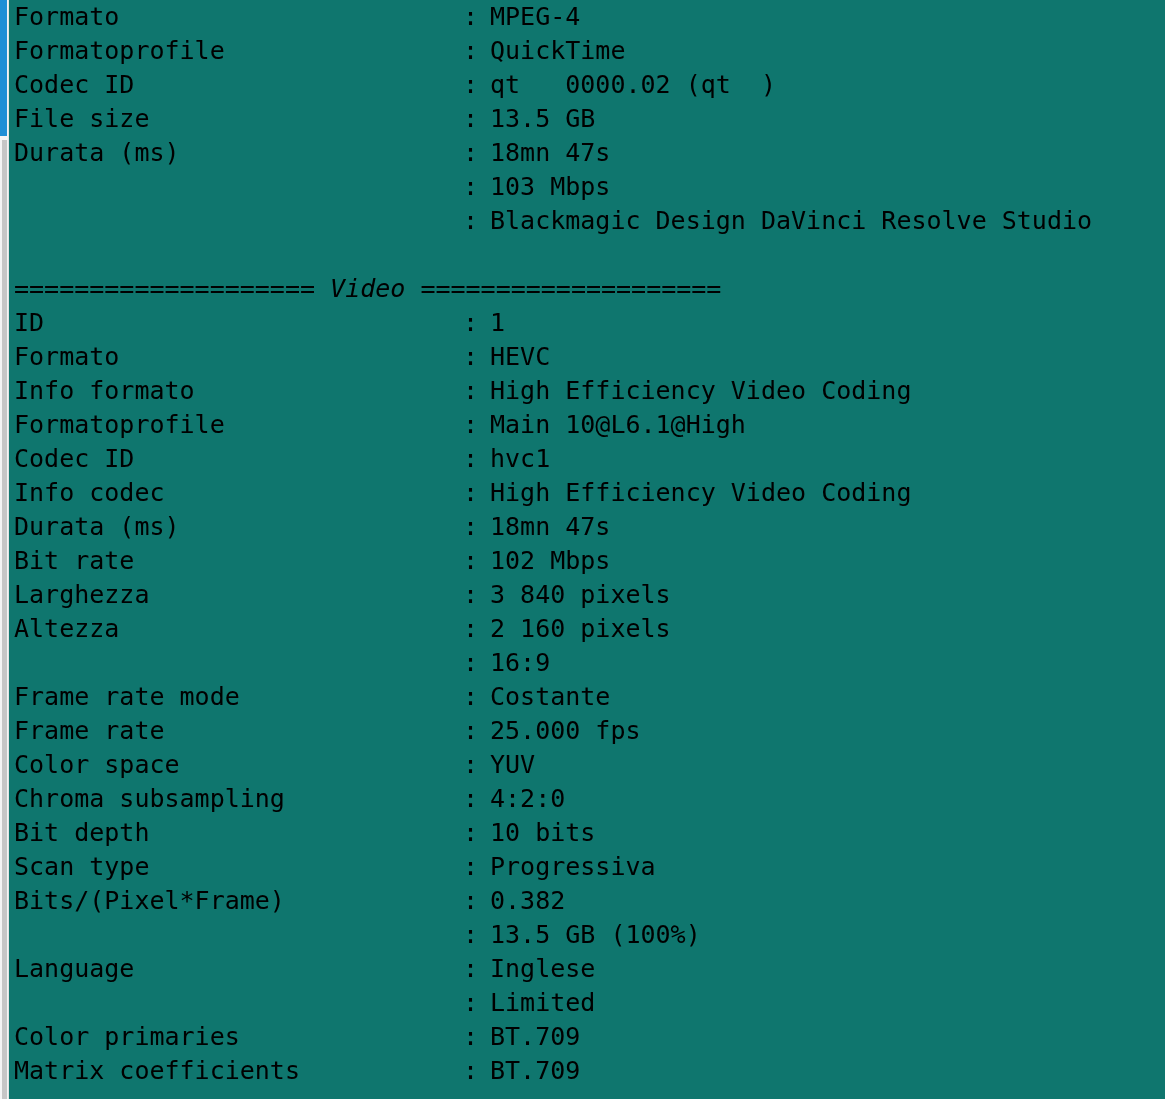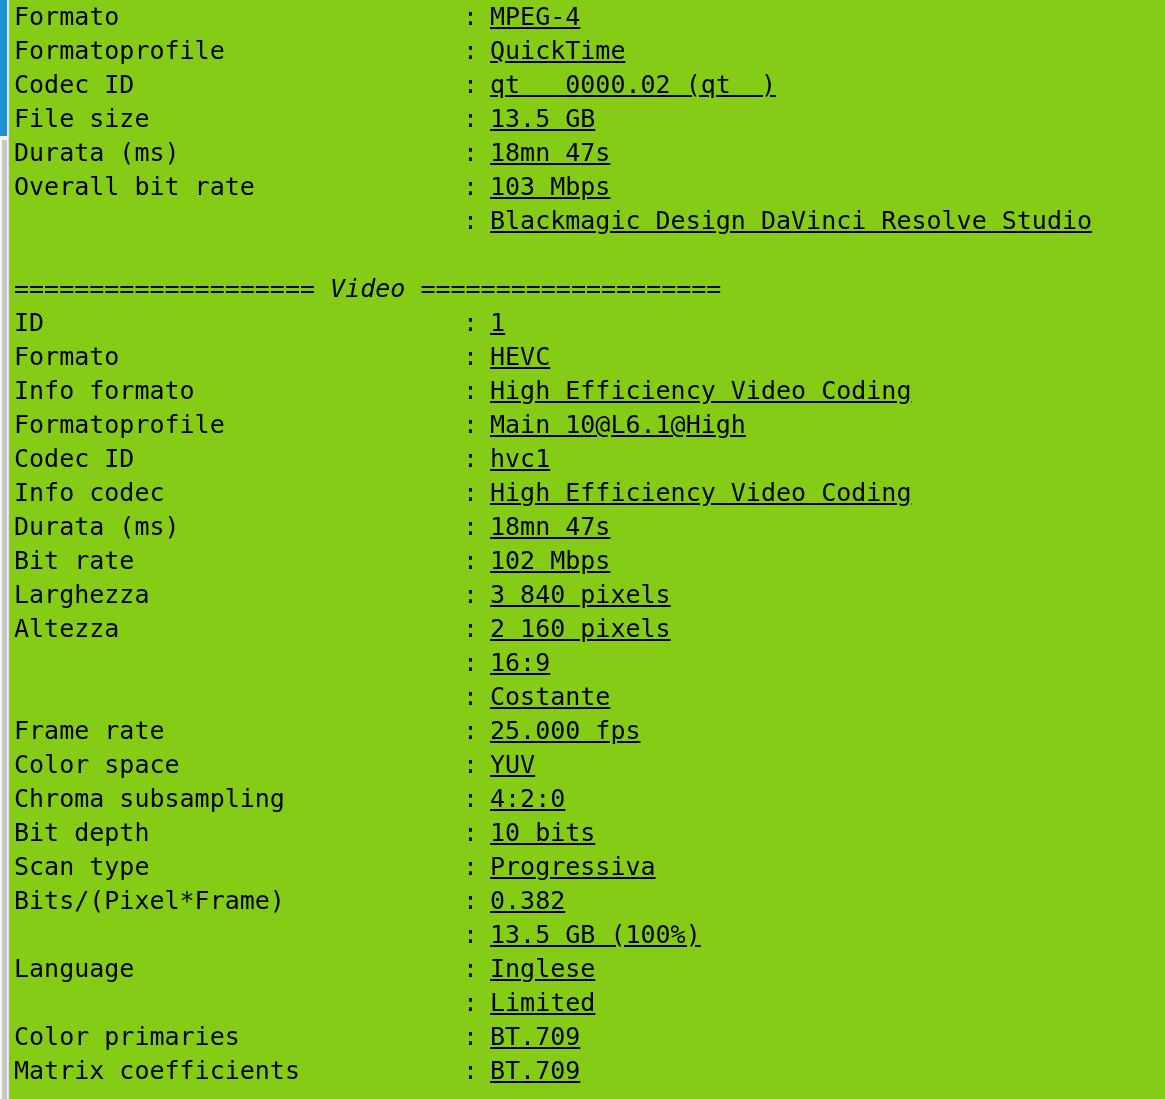--- a/index.html
+++ b/index.html
@@ -12,21 +12,21 @@
     height: 1099px;
     overflow: hidden;
     font-family: "DejaVu Sans Mono", "Liberation Mono", monospace;
   }
 
   
   .panel {
     position: relative;
     width: 1165px;
     height: 1099px;
-    background: #84cc16;
+    background: #0f766e;
     box-sizing: border-box;
   }
 
   
   .scrollbar {
     position: absolute;
     left: 0;
     top: 0;
     width: 9px;
     height: 1099px;
@@ -89,21 +89,20 @@
     position: absolute;
     left: 454px;
     top: 0;
     white-space: pre;
   }
   .line .val {
     position: absolute;
     left: 481px;
     top: 0;
     white-space: pre;
-    text-decoration: underline;
   }
   .line.divider .full {
     position: absolute;
     left: 5px;
     top: 0;
     white-space: pre;
     font-style: italic;
   }
   .line.blank { height: 34px; }
 </style>
@@ -117,36 +116,36 @@
     <div class="scroll-thumb"></div>
     <div class="scroll-thumb-lower"></div>
   </div>
 
   <div class="text-area" id="text-area">
       <div class="line"><span class="lbl">Formato</span><span class="sep">:</span><span class="val">MPEG-4</span></div>
       <div class="line"><span class="lbl">Formatoprofile</span><span class="sep">:</span><span class="val">QuickTime</span></div>
       <div class="line"><span class="lbl">Codec ID</span><span class="sep">:</span><span class="val">qt   0000.02 (qt  )</span></div>
       <div class="line"><span class="lbl">File size</span><span class="sep">:</span><span class="val">13.5 GB</span></div>
       <div class="line"><span class="lbl">Durata (ms)</span><span class="sep">:</span><span class="val">18mn 47s</span></div>
-      <div class="line"><span class="lbl">Overall bit rate</span><span class="sep">:</span><span class="val">103 Mbps</span></div>
+      <div class="line"><span class="sep">:</span><span class="val">103 Mbps</span></div>
       <div class="line"><span class="sep">:</span><span class="val">Blackmagic Design DaVinci Resolve Studio</span></div>
       <div class="line blank"></div>
       <div class="line divider"><span class="full">==================== Video ====================</span></div>
       <div class="line"><span class="lbl">ID</span><span class="sep">:</span><span class="val">1</span></div>
       <div class="line"><span class="lbl">Formato</span><span class="sep">:</span><span class="val">HEVC</span></div>
       <div class="line"><span class="lbl">Info formato</span><span class="sep">:</span><span class="val">High Efficiency Video Coding</span></div>
       <div class="line"><span class="lbl">Formatoprofile</span><span class="sep">:</span><span class="val">Main 10@L6.1@High</span></div>
       <div class="line"><span class="lbl">Codec ID</span><span class="sep">:</span><span class="val">hvc1</span></div>
       <div class="line"><span class="lbl">Info codec</span><span class="sep">:</span><span class="val">High Efficiency Video Coding</span></div>
       <div class="line"><span class="lbl">Durata (ms)</span><span class="sep">:</span><span class="val">18mn 47s</span></div>
       <div class="line"><span class="lbl">Bit rate</span><span class="sep">:</span><span class="val">102 Mbps</span></div>
       <div class="line"><span class="lbl">Larghezza</span><span class="sep">:</span><span class="val">3 840 pixels</span></div>
       <div class="line"><span class="lbl">Altezza</span><span class="sep">:</span><span class="val">2 160 pixels</span></div>
       <div class="line"><span class="sep">:</span><span class="val">16:9</span></div>
-      <div class="line"><span class="sep">:</span><span class="val">Costante</span></div>
+      <div class="line"><span class="lbl">Frame rate mode</span><span class="sep">:</span><span class="val">Costante</span></div>
       <div class="line"><span class="lbl">Frame rate</span><span class="sep">:</span><span class="val">25.000 fps</span></div>
       <div class="line"><span class="lbl">Color space</span><span class="sep">:</span><span class="val">YUV</span></div>
       <div class="line"><span class="lbl">Chroma subsampling</span><span class="sep">:</span><span class="val">4:2:0</span></div>
       <div class="line"><span class="lbl">Bit depth</span><span class="sep">:</span><span class="val">10 bits</span></div>
       <div class="line"><span class="lbl">Scan type</span><span class="sep">:</span><span class="val">Progressiva</span></div>
       <div class="line"><span class="lbl">Bits/(Pixel*Frame)</span><span class="sep">:</span><span class="val">0.382</span></div>
       <div class="line"><span class="sep">:</span><span class="val">13.5 GB (100%)</span></div>
       <div class="line"><span class="lbl">Language</span><span class="sep">:</span><span class="val">Inglese</span></div>
       <div class="line"><span class="sep">:</span><span class="val">Limited</span></div>
       <div class="line"><span class="lbl">Color primaries</span><span class="sep">:</span><span class="val">BT.709</span></div>

